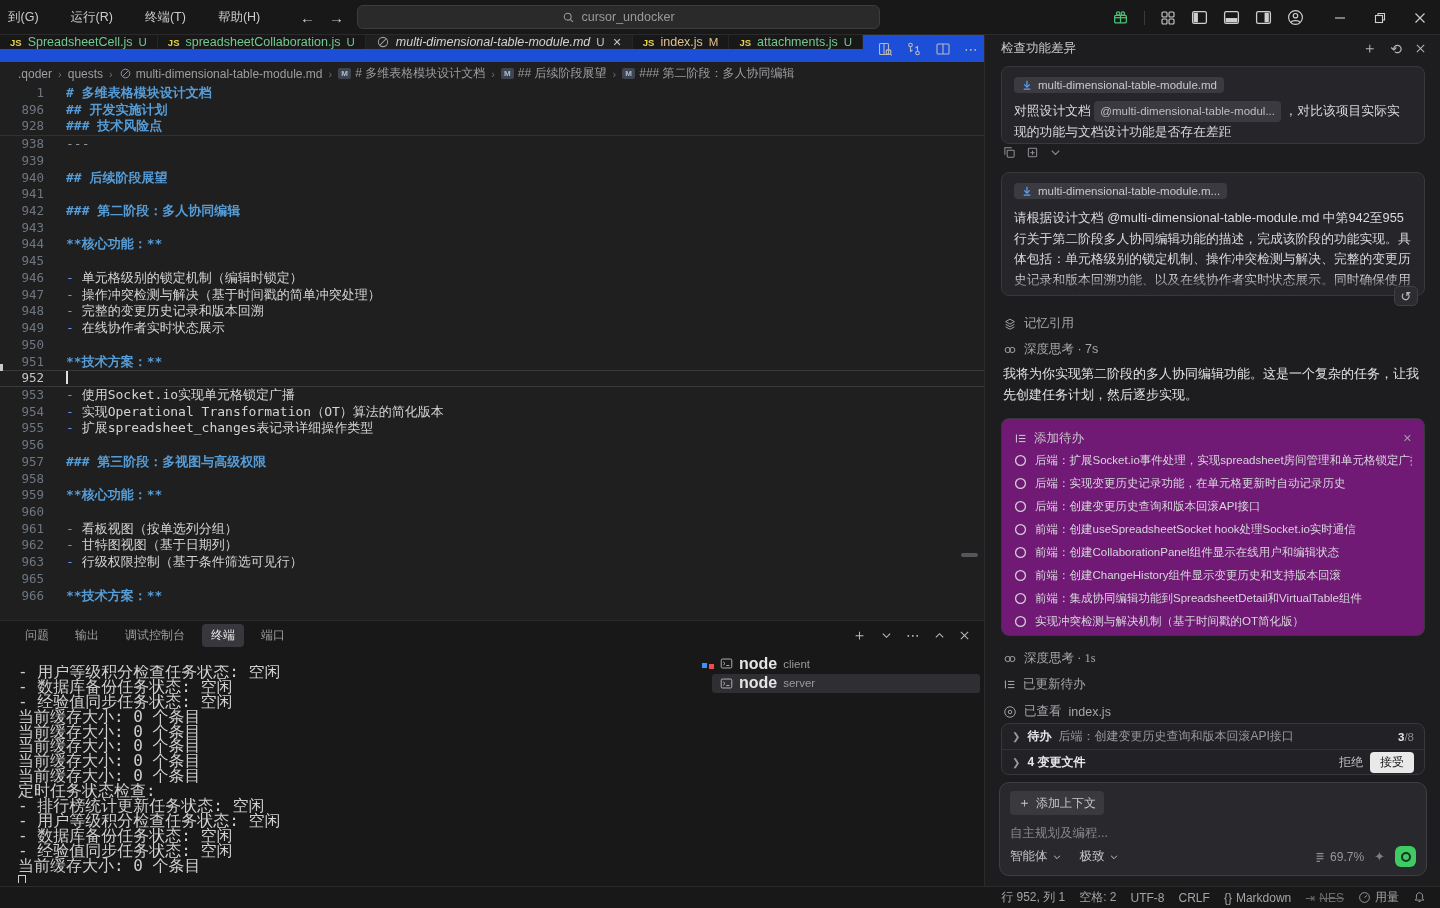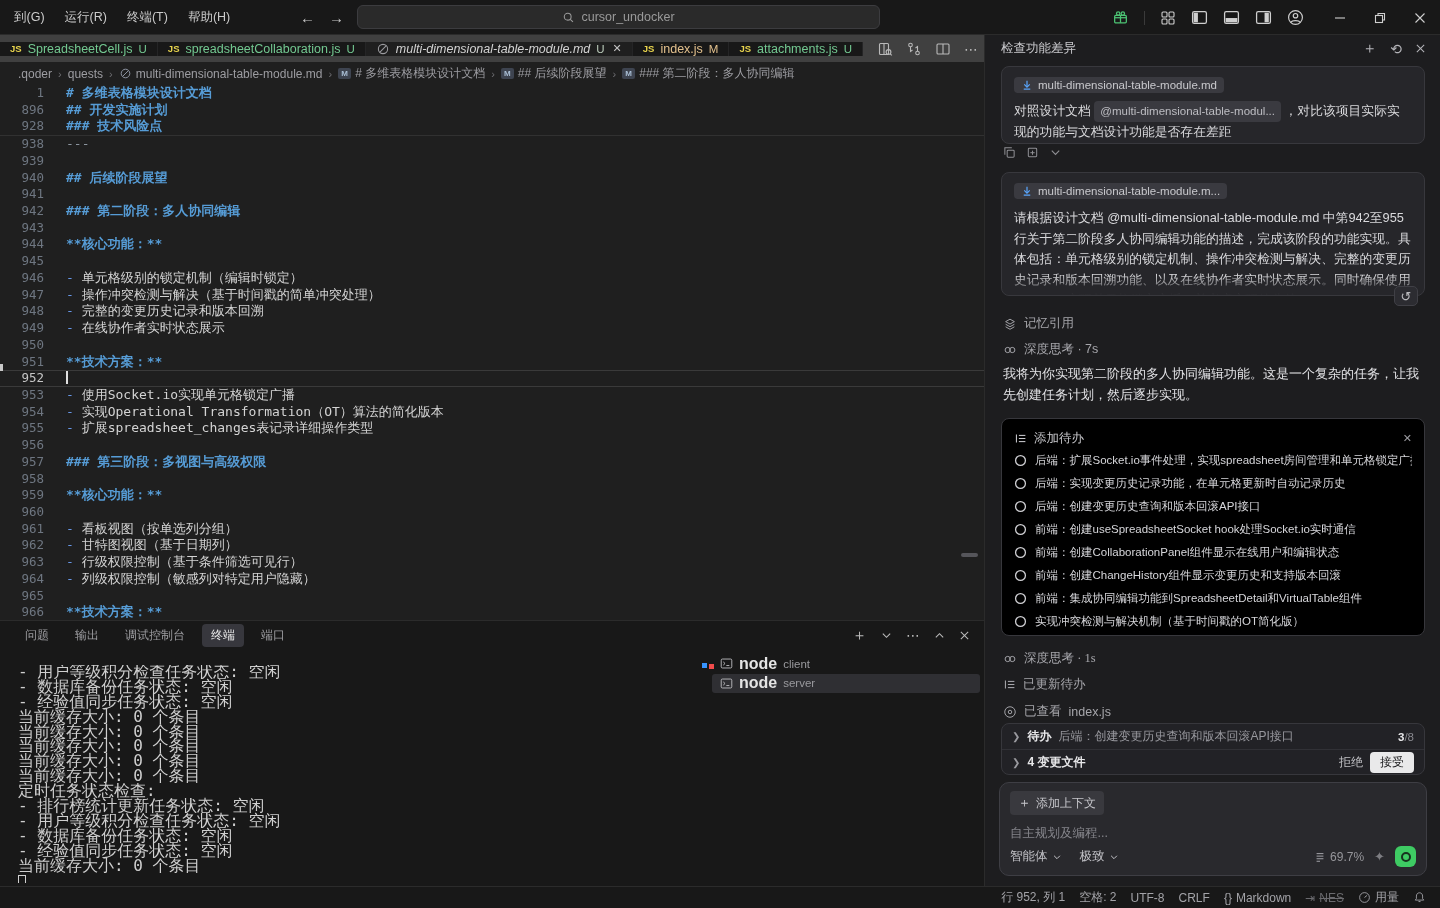--- a/index.html
+++ b/index.html
@@ -2,38 +2,38 @@
 <html><head>
 <meta charset="utf-8">
 <style>
   * { margin:0; padding:0; box-sizing:border-box; }
   html,body { width:1440px; height:908px; background:#111; }
   body { font-family:"Liberation Sans","DejaVu Sans",sans-serif; color:#cccccc; overflow:hidden; }
   .app { position:relative; width:1440px; height:908px; background:#1f1f1f; overflow:hidden; }
 
   
   .titlebar { position:absolute; top:0; left:0; width:1440px; height:35px; background:#181818; border-bottom:1px solid #2b2b2b; display:flex; align-items:center; }
-  .menus { display:flex; align-items:center; gap:4px; padding-left:6px; }
+  .menus { display:flex; align-items:center; gap:16px; padding-left:0; }
   .menu-item { font-size:12.5px; color:#cccccc; padding:3px 8px; border-radius:4px; white-space:nowrap; }
   .nav-arrows { position:absolute; left:300px; top:0; height:35px; display:flex; align-items:center; gap:14px; color:#c8c8c8; font-size:15px; }
   .cmd-center { position:absolute; left:357px; top:5px; width:523px; height:24px; background:#2a2a2a; border:1px solid #3c3c3f; border-radius:6px; display:flex; align-items:center; justify-content:center; gap:6px; color:#9a9a9a; font-size:12.5px; }
   .tb-right { position:absolute; right:0; top:0; height:35px; display:flex; align-items:center; }
   .tb-icons { display:flex; align-items:center; gap:15px; margin-right:16px; }
   .tb-sep { width:1px; height:14px; background:#3a3a3a; }
   .win-controls { display:flex; }
   .win-btn { width:40px; height:35px; display:flex; align-items:center; justify-content:center; color:#cfcfcf; }
   svg.ic { display:block; }
 
   
   .workbench { position:absolute; top:35px; left:0; width:1440px; height:851px; display:flex; }
   .left-col { position:relative; width:984px; height:851px; }
   .right-col { position:relative; width:456px; height:851px; background:#1d1d1f; border-left:1px solid #2b2b2b; }
 
   
-  .tabbar { position:absolute; top:0; left:0; width:984px; height:27px; background:#404040; display:flex; align-items:center; }
+  .tabbar { position:absolute; top:0; left:0; width:984px; height:27px; background:#1d4ed8; display:flex; align-items:flex-start; }
   .tab { display:flex; align-items:center; gap:6px; padding:0 10px; font-size:12.5px; border-right:1px solid #252526; background:#181818; white-space:nowrap; }
   .tab.active { background:#1f1f1f; }
   .tab .tab-name.italic { font-style:italic; }
   .tab-badge { font-size:11.5px; }
   .tab-close { font-size:11px; color:#c5c5c5; margin-left:2px; }
   .js-badge { font-size:9.5px; font-weight:bold; color:#e8d44d; letter-spacing:0; }
   .c-untracked { color:#73c991; }
   .c-modified { color:#e2c08d; }
   .c-activefile { color:#d2d2d2; }
   .c-activebadge { color:#b9c9b9; }
@@ -82,21 +82,21 @@
   .rp-body { position:relative; height:824px; overflow:hidden; }
   .card { position:absolute; left:16px; width:424px; background:#26262a; border:1px solid #38383d; border-radius:8px; padding:10px 12px; }
   .chip { display:inline-flex; align-items:center; gap:5px; background:#3a3a40; border-radius:4px; padding:2px 7px; font-size:11.5px; color:#c9c9cd; max-width:100%; white-space:nowrap; }
   .card-text { margin-top:7px; font-size:12.8px; line-height:20.5px; color:#d9d9dc; }
   .inline-chip { display:inline-block; background:#3a3a40; border-radius:4px; padding:0 6px; font-size:11.5px; color:#bdbdc2; }
   .actions-row { position:absolute; left:18px; top:84px; display:flex; gap:10px; color:#8f8f94; }
   .card2-fade { position:absolute; left:0; right:0; bottom:0; height:20px; background:linear-gradient(transparent,#26262a); border-radius:0 0 8px 8px; }
   .revert-btn { position:absolute; right:22px; top:224px; width:24px; height:20px; background:#2c2c31; border:1px solid #404046; border-radius:5px; display:flex; align-items:center; justify-content:center; color:#b9b9bd; font-size:13px; z-index:3; }
   .sect-row { position:absolute; left:18px; display:flex; align-items:center; gap:7px; font-size:12.5px; color:#a6a6ab; }
   .message { position:absolute; left:18px; width:422px; font-size:13px; line-height:20.5px; color:#e2e2e5; }
-  .todo-card { position:absolute; left:16px; top:356px; width:424px; height:218px; background:#000000; border:1px solid #37373c; border-radius:8px; padding:8px 12px; }
+  .todo-card { position:absolute; left:16px; top:356px; width:424px; height:218px; background:#701a75; border:1px solid #37373c; border-radius:8px; padding:8px 12px; }
   .todo-head { display:flex; align-items:center; gap:7px; font-size:12.5px; color:#c9c9cd; height:22px; }
   .todo-close { margin-left:auto; color:#9d9da2; font-size:11px; }
   .todo-item { display:flex; align-items:center; gap:8px; height:23px; font-size:11.5px; color:#d6d6da; white-space:nowrap; overflow:hidden; }
   .tasks-card { position:absolute; left:16px; top:661px; width:424px; background:#222226; border:1px solid #37373c; border-radius:8px; overflow:hidden; }
   .task-row { height:25px; display:flex; align-items:center; gap:7px; padding:0 10px; font-size:12px; }
   .task-row + .task-row { border-top:1px solid #313136; }
   .chev { color:#9a9a9f; font-size:10px; }
   .task-label { color:#e8e8ea; font-weight:bold; white-space:nowrap; }
   .task-text { color:#98989e; white-space:nowrap; overflow:hidden; text-overflow:ellipsis; flex:1; }
   .progress b { color:#e8e8ea; font-weight:bold; }
@@ -316,21 +316,20 @@
             <div class="code-line"><span class="ln">954</span><span class="code-content"><span class="md-dash">-</span> 实现Operational Transformation（OT）算法的简化版本</span></div>
             <div class="code-line"><span class="ln">955</span><span class="code-content"><span class="md-dash">-</span> 扩展spreadsheet_changes表记录详细操作类型</span></div>
             <div class="code-line"><span class="ln">956</span><span class="code-content"></span></div>
             <div class="code-line"><span class="ln">957</span><span class="code-content md-blue">### 第三阶段：多视图与高级权限</span></div>
             <div class="code-line"><span class="ln">958</span><span class="code-content"></span></div>
             <div class="code-line"><span class="ln">959</span><span class="code-content md-blue">**核心功能：**</span></div>
             <div class="code-line"><span class="ln">960</span><span class="code-content"></span></div>
             <div class="code-line"><span class="ln">961</span><span class="code-content"><span class="md-dash">-</span> 看板视图（按单选列分组）</span></div>
             <div class="code-line"><span class="ln">962</span><span class="code-content"><span class="md-dash">-</span> 甘特图视图（基于日期列）</span></div>
             <div class="code-line"><span class="ln">963</span><span class="code-content"><span class="md-dash">-</span> 行级权限控制（基于条件筛选可见行）</span></div>
-            <div class="code-line"><span class="ln">964</span><span class="code-content"><span class="md-dash">-</span> 列级权限控制（敏感列对特定用户隐藏）</span></div>
             <div class="code-line"><span class="ln">965</span><span class="code-content"></span></div>
             <div class="code-line"><span class="ln">966</span><span class="code-content md-blue">**技术方案：**</span></div>
           </div>
         <div class="scroll-mark"></div>
         <div class="gutter-dot"></div>
       </div>
 
       <div class="panel">
         <div class="panel-header">
           <div id="panel-tabs" style="display:flex;gap:8px;">

